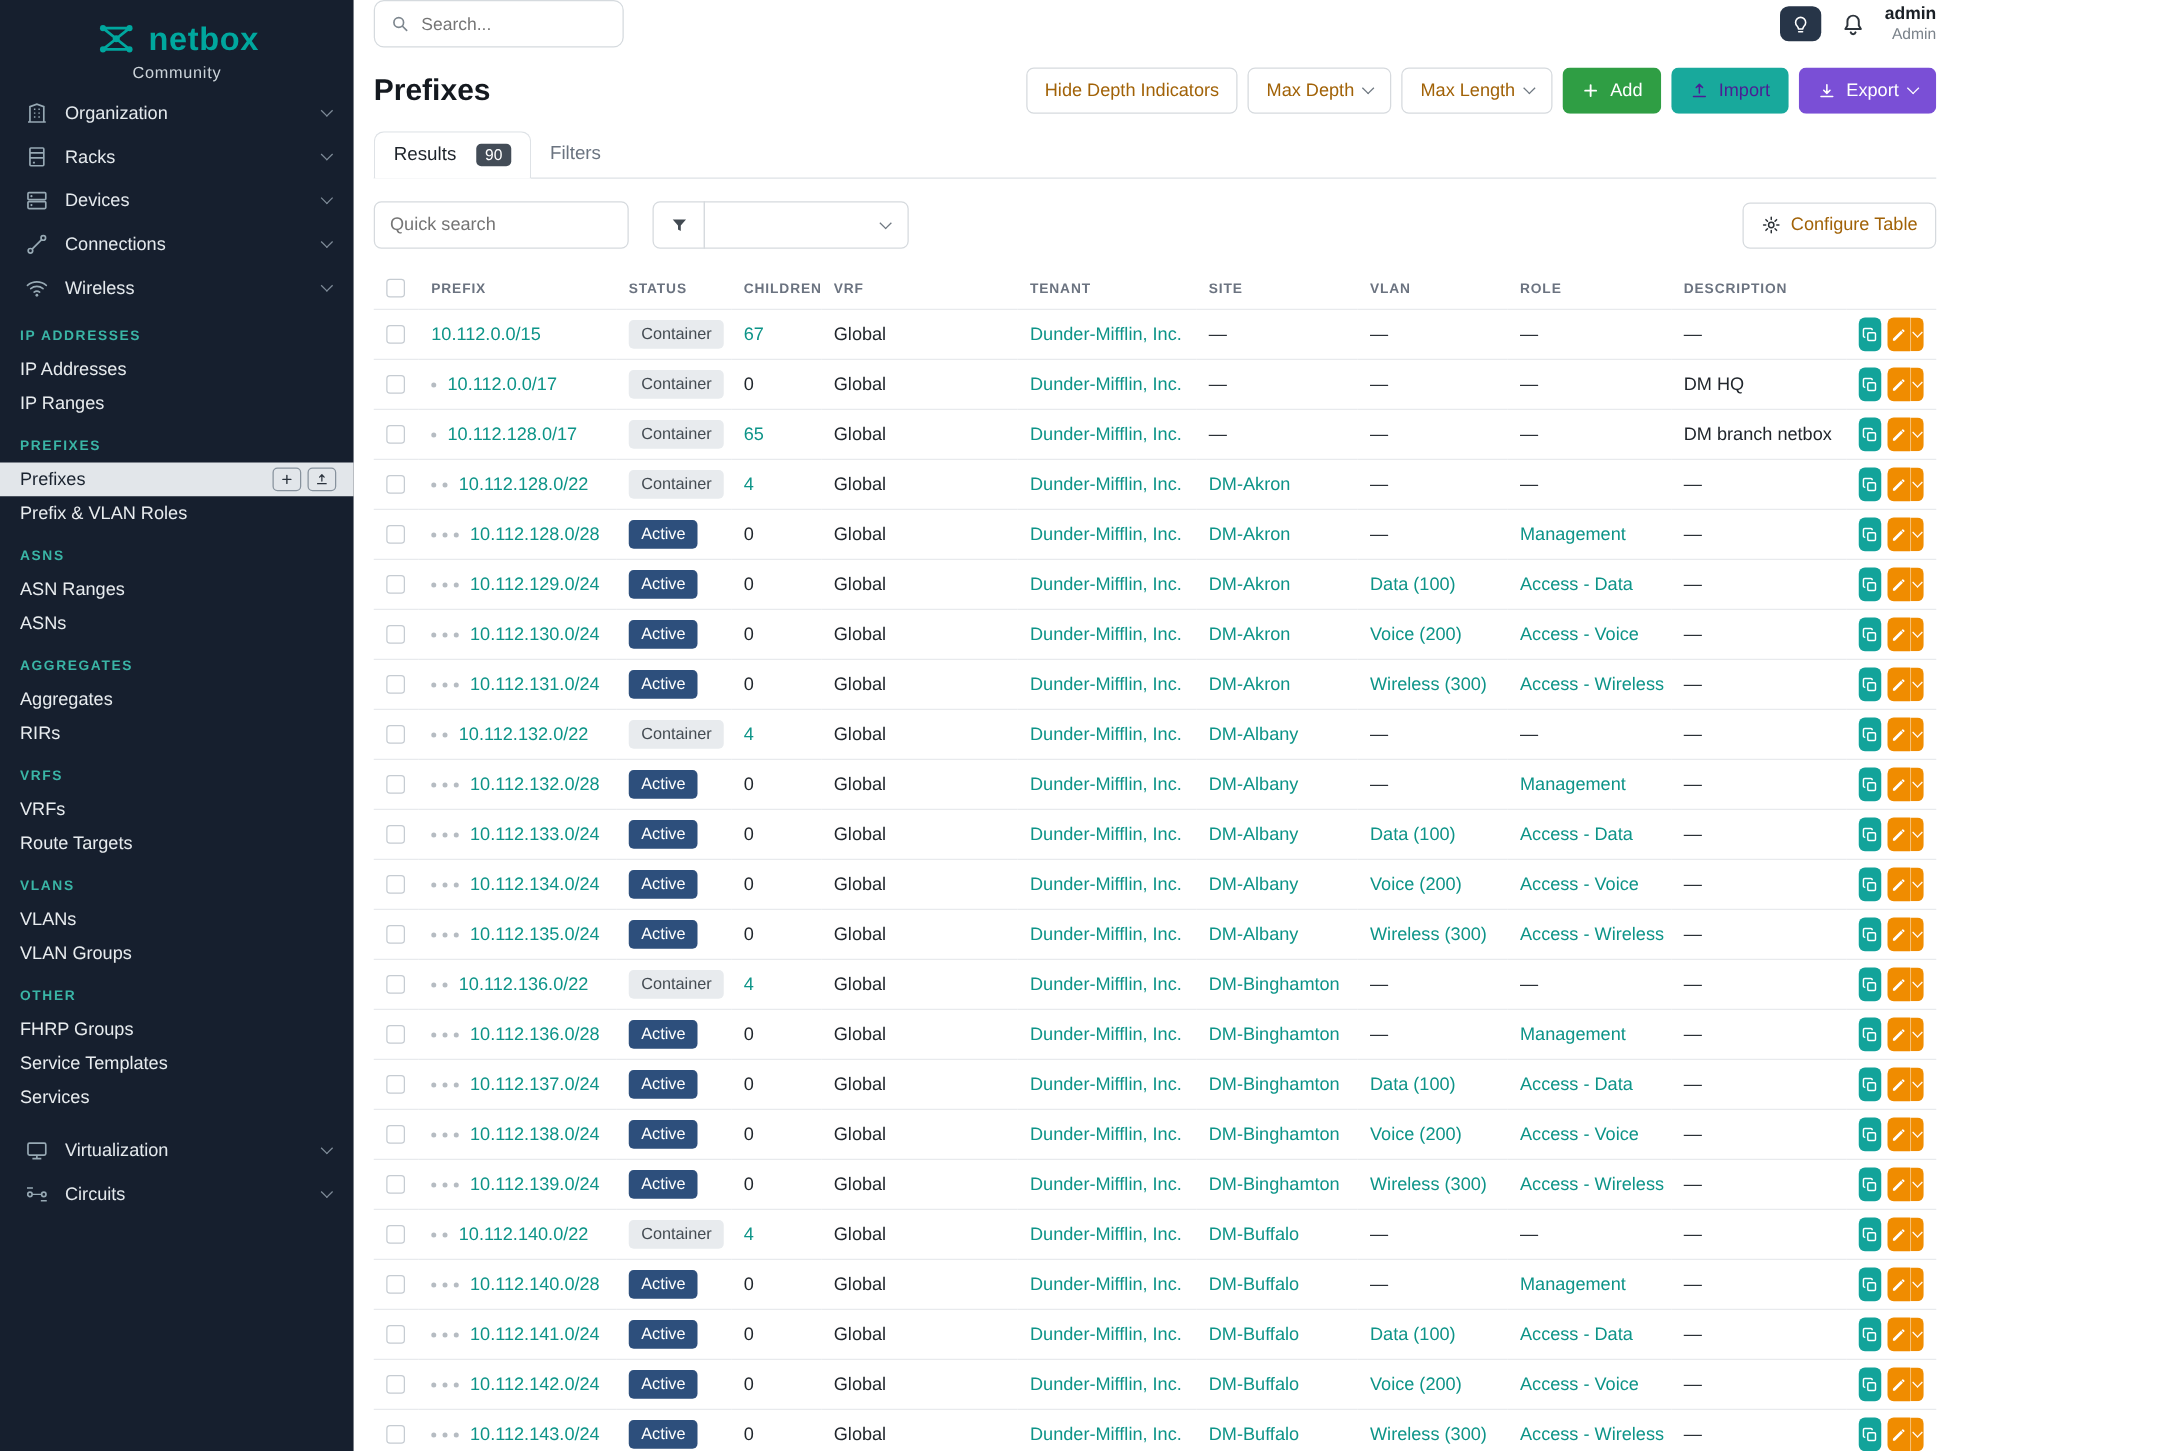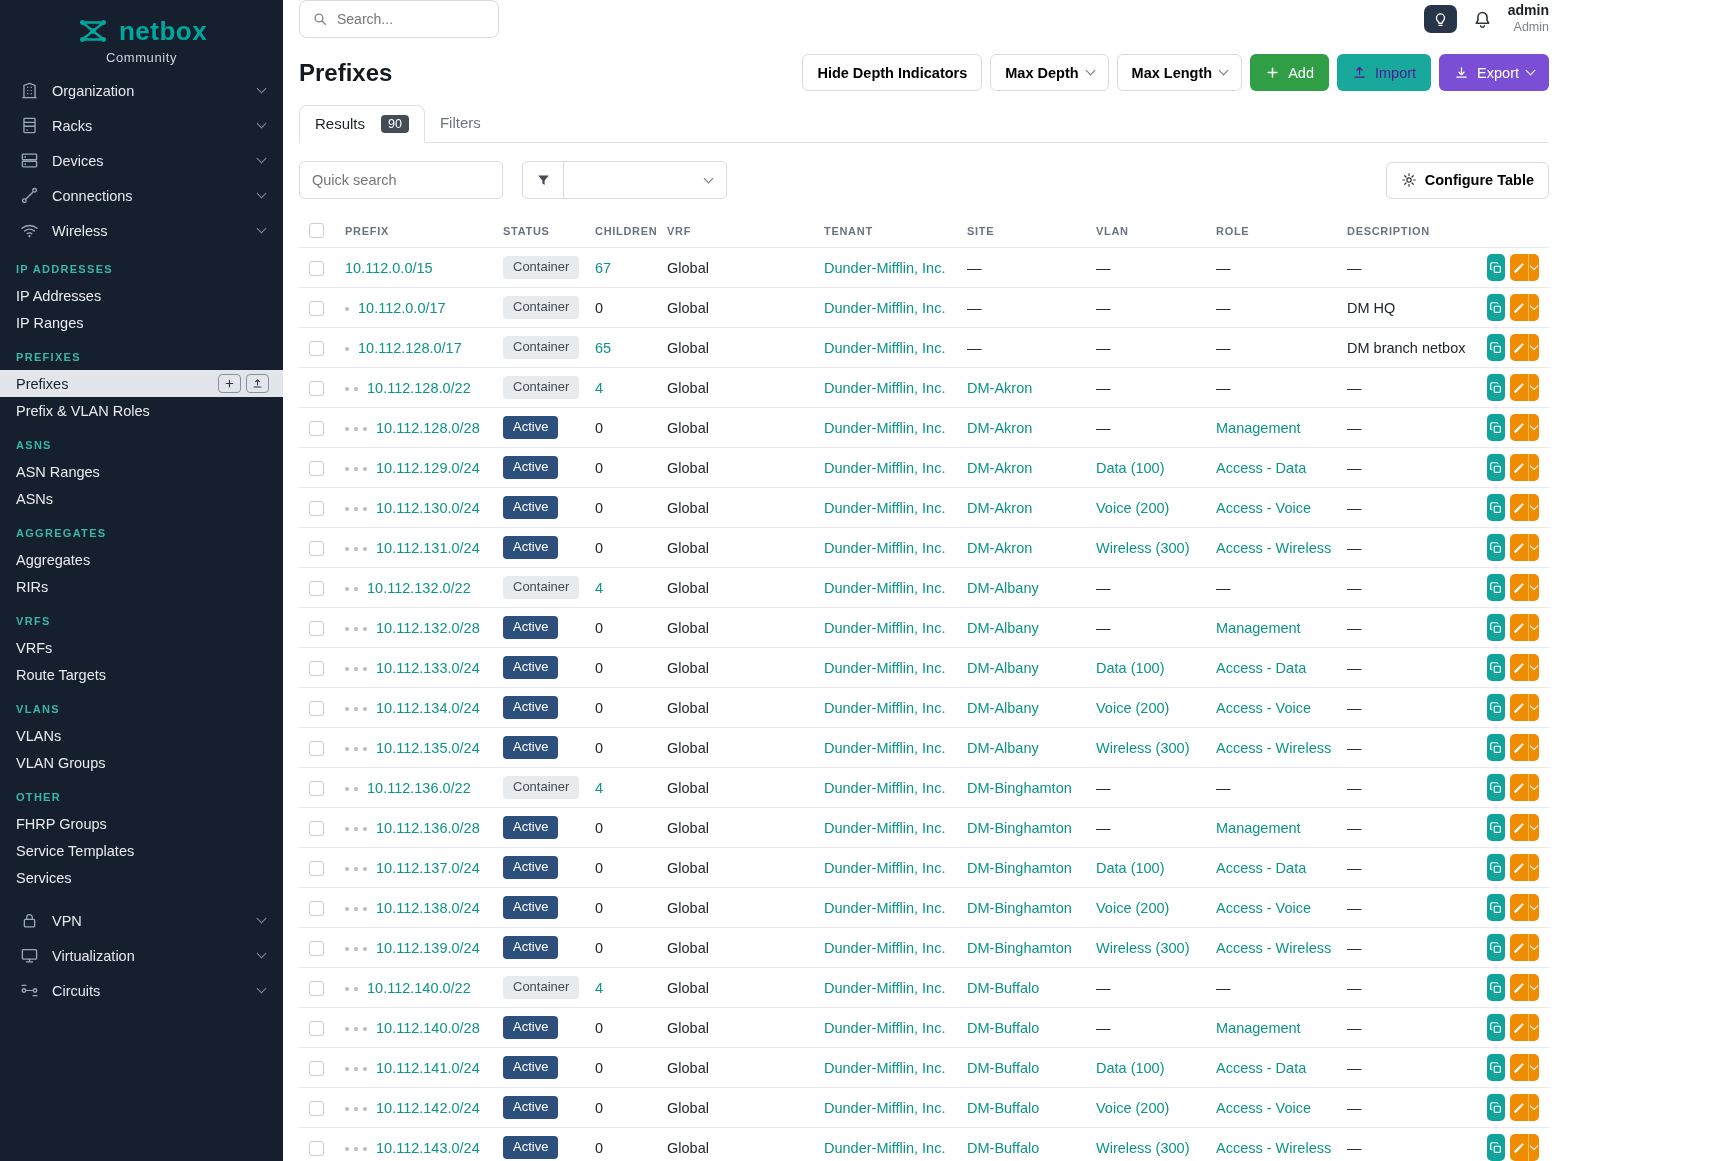--- a/index.html
+++ b/index.html
@@ -56,21 +56,21 @@
 
   
   .content { padding:0 16px; }
   .page-head { display:flex; align-items:center; justify-content:space-between; padding:16px 0 14px; }
   .page-title { font-size:24px; font-weight:700; color:#14191f; }
   .head-actions { display:flex; align-items:center; gap:8px; }
   .btn { height:37px; display:inline-flex; align-items:center; gap:8px; padding:0 14px;
     border-radius:6px; font-size:14.5px; border:1px solid transparent; background:#fff;
     cursor:pointer; font-family:"Liberation Sans",sans-serif; white-space:nowrap; }
   .btn .bicon svg { width:15px; height:15px; display:block; }
-  .btn-outline { border-color:#d6dade; color:#000000;font-weight:bold; }
+  .btn-outline { border-color:#d6dade; color:#a16207; }
   .btn-green  { background:var(--add-green,#2f9e44); color:#fff; }
   .btn-teal   { background:var(--import-teal,#18a99c); color:#4c1d95; }
   .btn-purple { background:var(--export-purple,#7a4fd6); color:#fff; }
 
   
   .tabs { display:flex; border-bottom:1px solid #dee2e6; }
   .tab { padding:9px 15px; font-size:15px; color:#6b7480; display:flex; align-items:flex-start; gap:16px; cursor:pointer; }
   .tab.active { background:#fff; border:1px solid #dee2e6; border-bottom:1px solid #fff;
     margin-bottom:-1px; border-radius:8px 8px 0 0; color:#1d232a; }
   .badge-count { background:var(--results-badge-bg,#434c57); color:#fff; font-size:12.5px;
@@ -264,30 +264,20 @@
           <span>Service Templates</span>
         </div>
         <div class="sub-item">
           <span>Services</span>
         </div>
       </div>
     <nav id="side-bottom">
         <div class="nav-item">
           <span class="icon">
             <svg viewBox="0 0 24 24" fill="none" stroke="currentColor" stroke-width="1.7">
-              <rect x="5.5" y="10.5" width="13" height="9.5" rx="1.5"></rect>
-              <path d="M8.5 10.5V8a3.5 3.5 0 0 1 7 0v2.5"></path>
-            </svg>
-          </span>
-          <span class="nav-label">VPN</span>
-          <span class="chev chev-side"></span>
-        </div>
-        <div class="nav-item">
-          <span class="icon">
-            <svg viewBox="0 0 24 24" fill="none" stroke="currentColor" stroke-width="1.7">
               <rect x="3" y="4.5" width="18" height="12" rx="1.5"></rect>
               <path d="M12 16.5v3.5M7.5 20h9"></path>
             </svg>
           </span>
           <span class="nav-label">Virtualization</span>
           <span class="chev chev-side"></span>
         </div>
         <div class="nav-item">
           <span class="icon">
             <svg viewBox="0 0 24 24" fill="none" stroke="currentColor" stroke-width="1.7">

